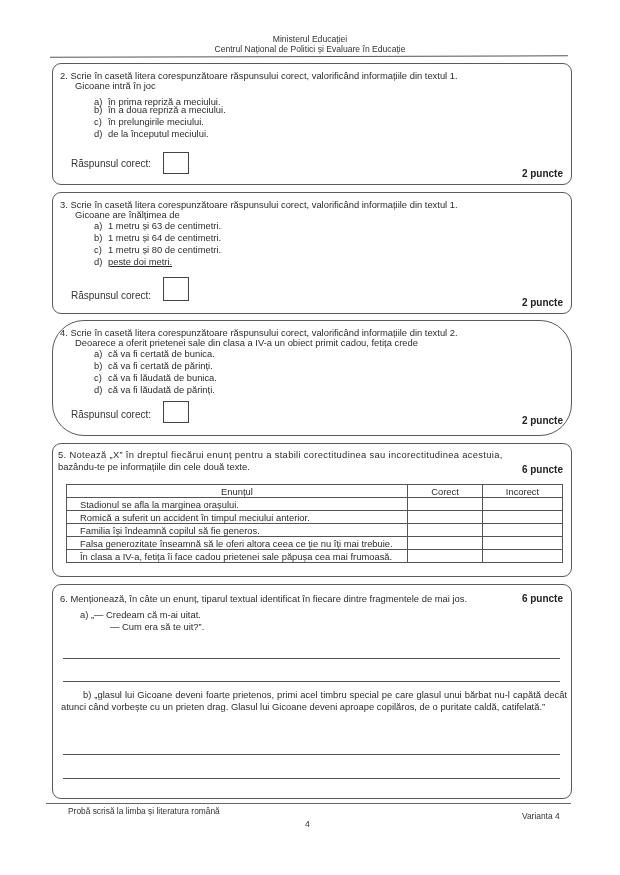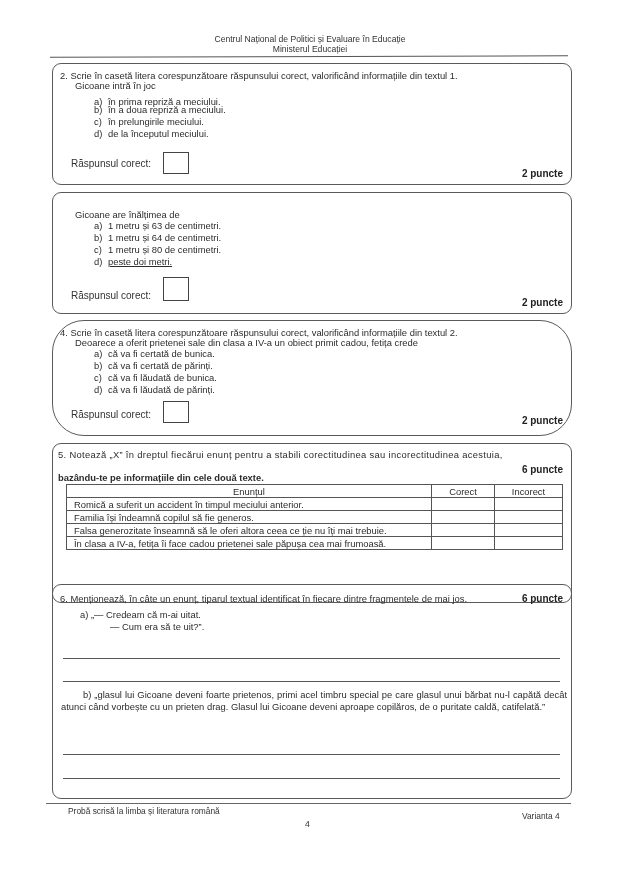--- a/index.html
+++ b/index.html
@@ -17,59 +17,63 @@
   }
   .q-text { position: absolute; font-size: 9.4px; line-height: 11px; color: #2c2c2c; white-space: nowrap; }
   .stem { left: 22px; }
   .opt { left: 41px; }
   .opt-letter { display: inline-block; width: 14px; }
   .answer-label { position: absolute; left: 18px; font-size: 10px; color: #333; }
   .answer-box { position: absolute; left: 110px; width: 26px; height: 22px; border: 1.2px solid #444; box-sizing: border-box; background: #fff; }
   .points { position: absolute; right: 8px; font-size: 10px; font-weight: bold; color: #222; }
 
   table.q5 { position: absolute; left: 13px; top: 40px; width: 497px; border-collapse: collapse; font-size: 9.4px; color: #2c2c2c; }
-  table.q5 td, table.q5 th { border: 1px solid #555; padding: 0 7px; height: 12px; line-height: 11px; font-weight: normal; }
+  table.q5 td, table.q5 th { border: 1px solid #555; padding: 0 13px; height: 12px; line-height: 11px; font-weight: normal; }
   table.q5 th { text-align: center; }
   table.q5 td.stmt { text-align: left; white-space: nowrap; }
   table.q5 .c-col { width: 48px; }
   table.q5 .i-col { width: 53px; }
 
   .write-line { position: absolute; left: 10px; width: 497px; height: 0; border-top: 1.2px solid #555; }
   .para { position: absolute; left: 8px; width: 506px; font-size: 9.4px; line-height: 12px; color: #2c2c2c; text-indent: 22px; text-align: justify; }
 
   .footer-rule { position: absolute; left: 46px; top: 803px; width: 525px; border-top: 1.3px solid #666; }
   .footer-left { position: absolute; left: 55px; top: 806px; font-size: 8.4px; color: #333; padding-left: 13px; }
   .footer-right { position: absolute; left: 522px; top: 811px; font-size: 8.4px; color: #333; }
   .page-num { position: absolute; left: 305px; top: 819px; font-size: 8.6px; color: #333; }
 </style>
 </head>
 <body>
 
 <div class="header">
+  <div>Ministerul Educației</div>
   <div>Centrul Național de Politici și Evaluare în Educație</div>
-  <div>Ministerul Educației</div>
 </div>
 <div class="header-rule"></div>
 
 <div class="box" style="top:63px;height:122px;">
   <div class="q-text" style="left:7px;top:6px;">
     <span>2.</span>
     <span>Scrie în casetă litera corespunzătoare răspunsului corect, valorificând informațiile din textul 1.</span>
   </div>
   <div class="q-text stem" style="top:16px;">Gicoane intră în joc</div>
   <div class="q-text opt" style="top:32px;"><span class="opt-letter">a)</span><span>în prima repriză a meciului.</span></div>
   <div class="q-text opt" style="top:40px;"><span class="opt-letter">b)</span><span>în a doua repriză a meciului.</span></div>
   <div class="q-text opt" style="top:52px;"><span class="opt-letter">c)</span><span>în prelungirile meciului.</span></div>
   <div class="q-text opt" style="top:64px;"><span class="opt-letter">d)</span><span>de la începutul meciului.</span></div>
   <div class="answer-label" style="top:94px;">Răspunsul corect:</div>
   <div class="answer-box" style="top:88px;"></div>
   <div class="points" style="top:104px;">2 puncte</div>
 </div>
 
 <div class="box" style="top:192px;height:122px;">
+  <div class="q-text" style="left:7px;top:6px;">
+    <span>3.</span>
+    <span>Scrie în casetă litera corespunzătoare răspunsului corect, valorificând informațiile din textul 1.</span>
+  </div>
   <div class="q-text stem" style="top:16px;">Gicoane are înălțimea de</div>
   <div class="q-text opt" style="top:27px;"><span class="opt-letter">a)</span><span>1 metru și 63 de centimetri.</span></div>
   <div class="q-text opt" style="top:39px;"><span class="opt-letter">b)</span><span>1 metru și 64 de centimetri.</span></div>
   <div class="q-text opt" style="top:51px;"><span class="opt-letter">c)</span><span>1 metru și 80 de centimetri.</span></div>
   <div class="q-text opt" style="top:63px;text-decoration:underline;"><span class="opt-letter">d)</span><span>peste doi metri.</span></div>
   <div class="answer-label" style="top:97px;">Răspunsul corect:</div>
   <div class="answer-box" style="top:84px;height:24px;"></div>
   <div class="points" style="top:104px;">2 puncte</div>
 </div>
 
@@ -81,36 +85,41 @@
   <div class="q-text stem" style="top:16px;">Deoarece a oferit prietenei sale din clasa a IV-a un obiect primit cadou, fetița crede</div>
   <div class="q-text opt" style="top:27px;"><span class="opt-letter">a)</span><span>că va fi certată de bunica.</span></div>
   <div class="q-text opt" style="top:39px;"><span class="opt-letter">b)</span><span>că va fi certată de părinți.</span></div>
   <div class="q-text opt" style="top:51px;"><span class="opt-letter">c)</span><span>că va fi lăudată de bunica.</span></div>
   <div class="q-text opt" style="top:63px;"><span class="opt-letter">d)</span><span>că va fi lăudată de părinți.</span></div>
   <div class="answer-label" style="top:88px;">Răspunsul corect:</div>
   <div class="answer-box" style="top:80px;"></div>
   <div class="points" style="top:94px;">2 puncte</div>
 </div>
 
-<div class="box" style="top:443px;height:160px;">
+<div class="box" style="top:443px;height:134px;">
   <div class="q-text" style="left:5px;top:5px;letter-spacing:0.32px;">
     <span>5.</span>
     <span>Notează „X” în dreptul fiecărui enunț pentru a stabili corectitudinea sau incorectitudinea acestuia,</span>
   </div>
-  <div class="q-text" style="left:5px;top:28px;font-weight:bold;">bazându-te pe informațiile din cele două texte.</div>
+  <div class="q-text" style="left:5px;top:17px;">bazându-te pe informațiile din cele două texte.</div>
   <div class="points" style="top:20px;">6 puncte</div>
   <table class="q5">
     <thead>
       <tr>
         <th>Enunțul</th>
         <th class="c-col">Corect</th>
         <th class="i-col">Incorect</th>
       </tr>
     </thead>
     <tbody>
+      <tr>
+          <td class="stmt">Stadionul se afla la marginea orașului.</td>
+          <td></td>
+          <td></td>
+        </tr>
       <tr>
           <td class="stmt">Romică a suferit un accident în timpul meciului anterior.</td>
           <td></td>
           <td></td>
         </tr>
       <tr>
           <td class="stmt">Familia își îndeamnă copilul să fie generos.</td>
           <td></td>
           <td></td>
         </tr>

